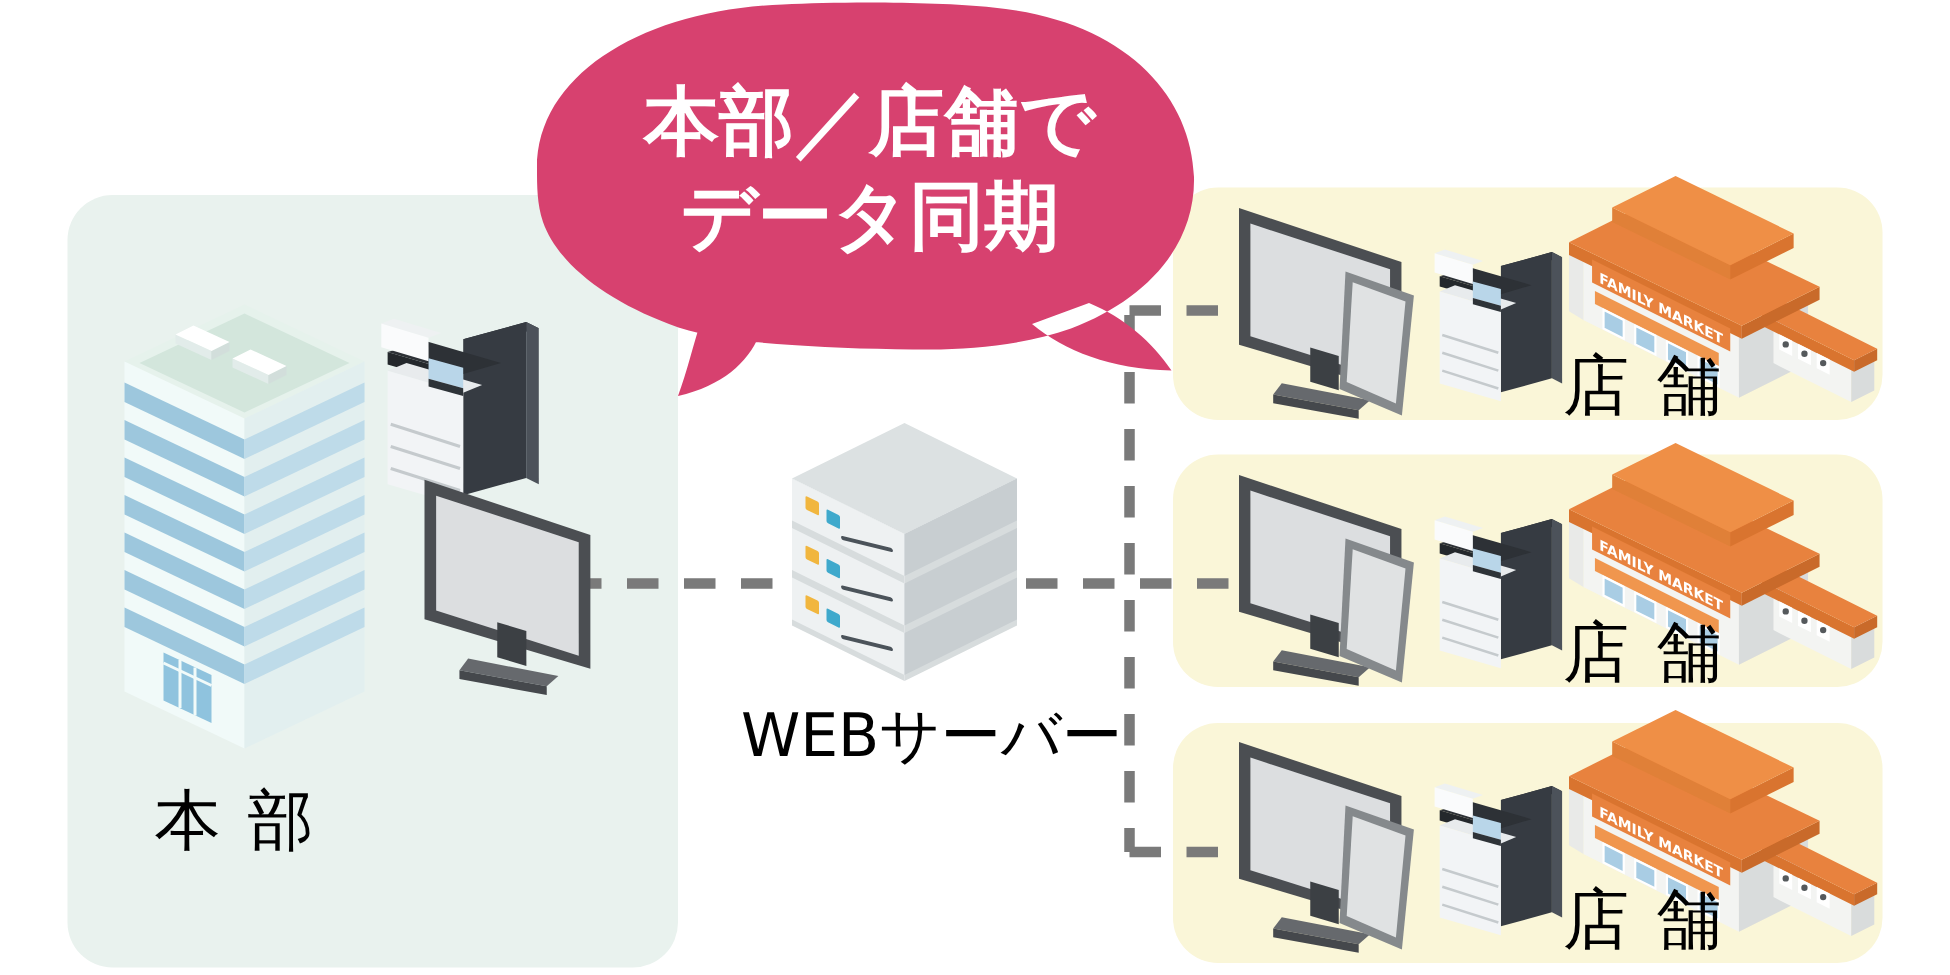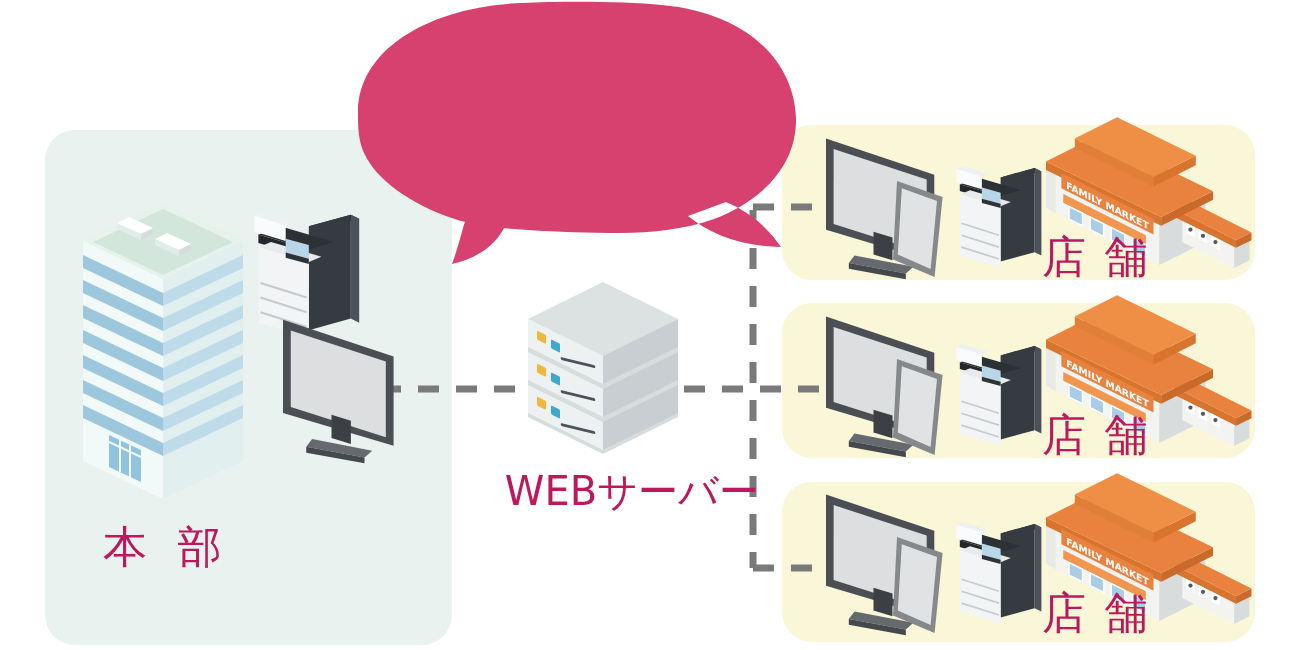--- a/index.html
+++ b/index.html
@@ -2,24 +2,24 @@
 <html><head>
 <meta charset="utf-8">
 <style>
   html,body{margin:0;padding:0;background:#ffffff;}
   .canvas{position:relative;width:1300px;height:650px;background:#ffffff;overflow:hidden;
           font-family:"DejaVu Sans","Liberation Sans",sans-serif;}
   .panel{position:absolute;border-radius:30px;}
   .panel-hq{left:45px;top:130px;width:407px;height:515px;background:#e9f2ee;}
   .panel-store{left:782px;width:473px;height:155px;background:#faf6d8;}
   .gfx{position:absolute;left:0;top:0;width:1300px;height:650px;}
-  .label{position:absolute;color:#be185d;white-space:nowrap;}
-  .hq-label{left:103px;top:518px;font-size:44px;letter-spacing:2px;font-family:Liberation Mono, monospace;}
+  .label{position:absolute;color:#000000;white-space:nowrap;}
+  .hq-label{left:103px;top:518px;font-size:44px;letter-spacing:2px;}
   .store-label{left:1042px;width:160px;font-size:44px;letter-spacing:2px;}
-  .server-label{left:459px;top:468px;width:300px;text-align:right;
+  .server-label{left:471px;top:468px;width:300px;text-align:center;
                 font-size:40px;line-height:47px;}
   .bubble-text{position:absolute;left:408px;top:50px;width:344px;text-align:center;
                color:#ffffff;font-size:50px;line-height:63px;font-weight:bold;}
   svg text{font-family:"DejaVu Sans","Liberation Sans",sans-serif;}
 </style>
 </head>
 <body>
 
 <div class="canvas">
 
@@ -183,20 +183,24 @@
     <use href="#store-row" transform="translate(0,356)"></use>
 
     <path fill="#d7416f" d="
       M358,112 C358,48 432,6 522,3 C560,1 624,1 662,5 C748,13 794,62 796,118
       C797,164 764,200 714,219 C686,229 652,233 620,233 C590,233 556,232 528,230
       C496,228 466,224 446,216 C404,200 372,176 362,148 C358,136 358,124 358,112 Z
       M506,224 C498,242 482,257 452,264 C458,248 462,230 468,212 Z
       M688,216 C710,234 740,246 781,247 C768,228 750,212 726,202 Z"></path>
   </svg>
 
+  <div class="bubble-text">
+    <div>本部／店舗で</div>
+    <div>データ同期</div>
+  </div>
 
   <div class="label hq-label">本 部</div>
 
   <div class="label server-label">
     <div>WEBサーバー</div>
   </div>
 
   <div class="label store-label" style="top:228px;">店 舗</div>
   <div class="label store-label" style="top:406px;">店 舗</div>
   <div class="label store-label" style="top:584px;">店 舗</div>

